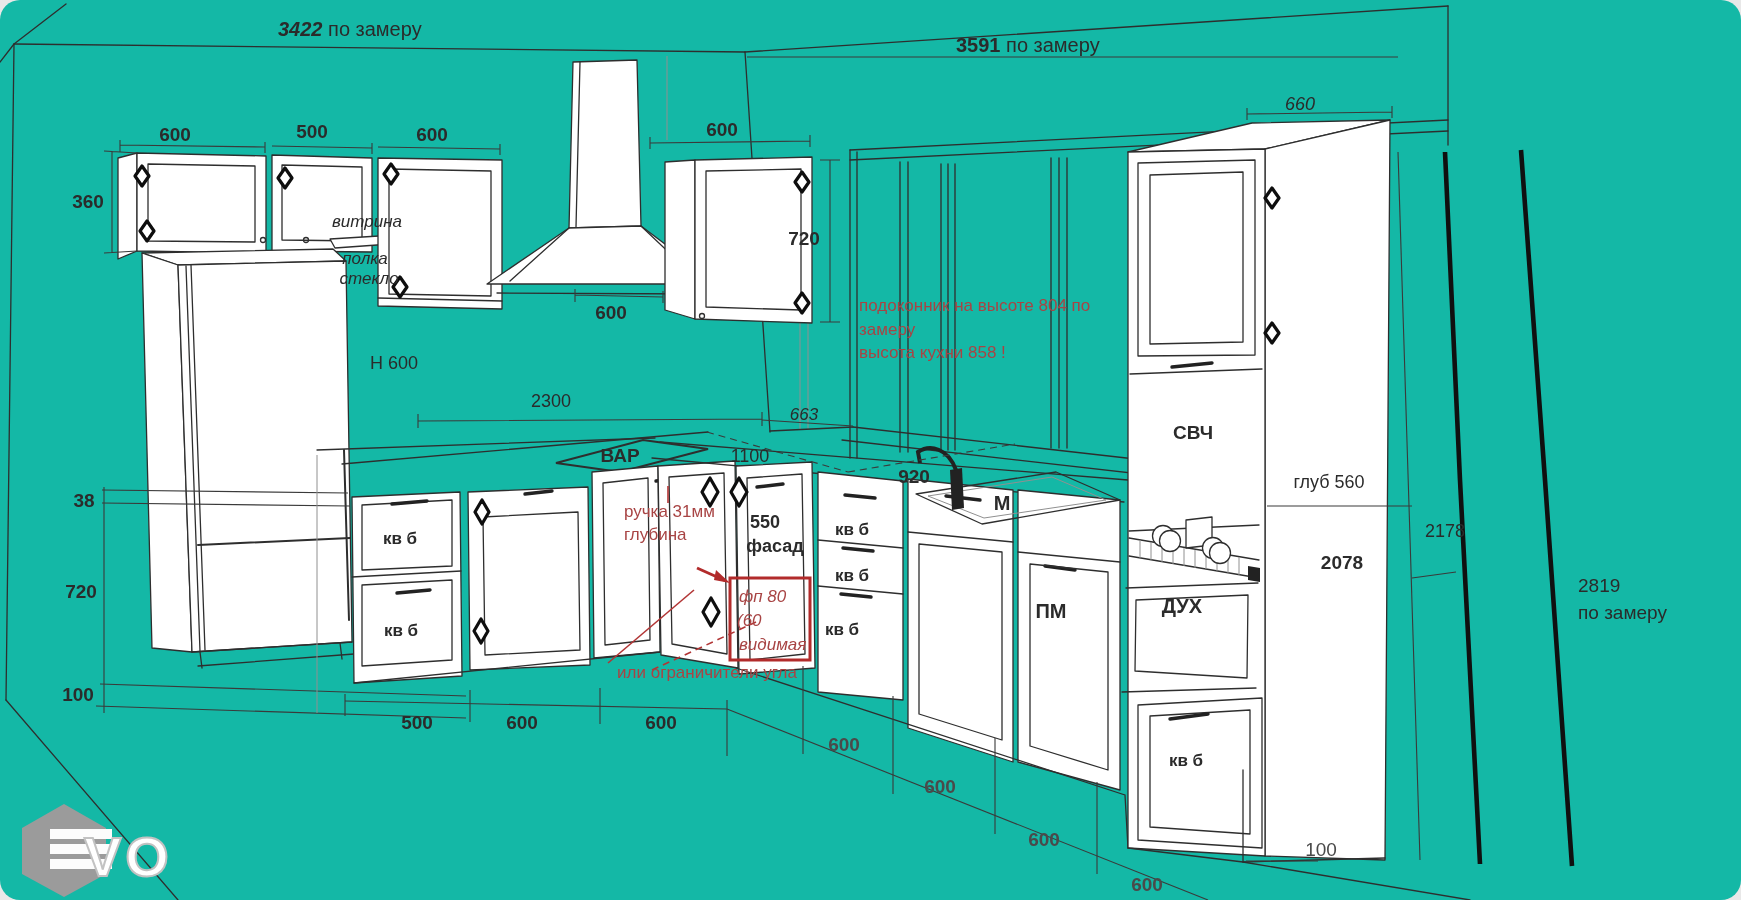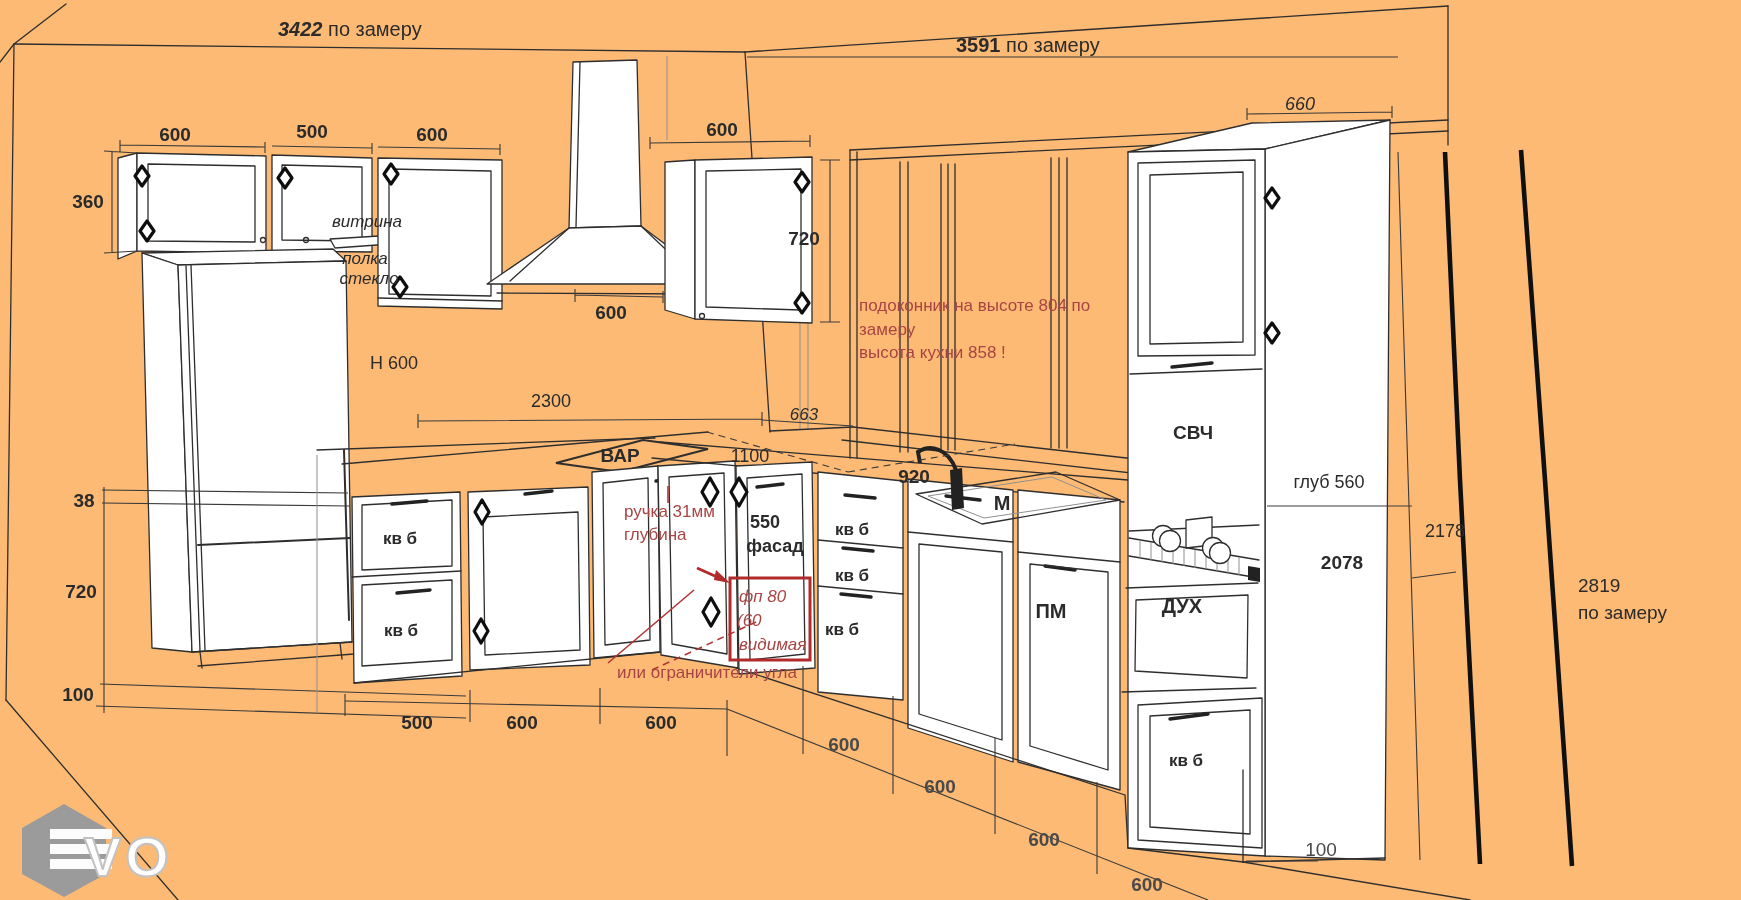--- a/index.html
+++ b/index.html
@@ -1,16 +1,16 @@
 <!DOCTYPE html>
 <html><head>
 <meta charset="utf-8">
 <style>
   html,body { margin:0; padding:0; background:#e8e8e8; }
-  .stage { position:relative; width:1741px; height:900px; background:#fdba74; overflow:hidden; }
+  .stage { position:relative; width:1741px; height:900px; background:#14b8a6; overflow:hidden;border-radius:20px; }
   svg { display:block; }
   .ln  { fill:none; stroke:#2e2e2e; stroke-width:1.3; stroke-linecap:round; stroke-linejoin:round; }
   .ln2 { fill:none; stroke:#2e2e2e; stroke-width:2;   stroke-linecap:round; }
   .fw  { fill:#ffffff; stroke:#2e2e2e; stroke-width:1.3; stroke-linejoin:round; }
   .dim { fill:none; stroke:#3a3a3a; stroke-width:1.1; }
   .lt  { fill:none; stroke:#909090; stroke-width:1; }
   .dash{ stroke-dasharray:7 5; }
   .redl{ fill:none; stroke:#b23535; stroke-width:1.6; }
   .redthick{ fill:none; stroke:#b22b2b; stroke-width:3; }
   .hdl { fill:none; stroke:#222; stroke-width:3.4; stroke-linecap:round; }

